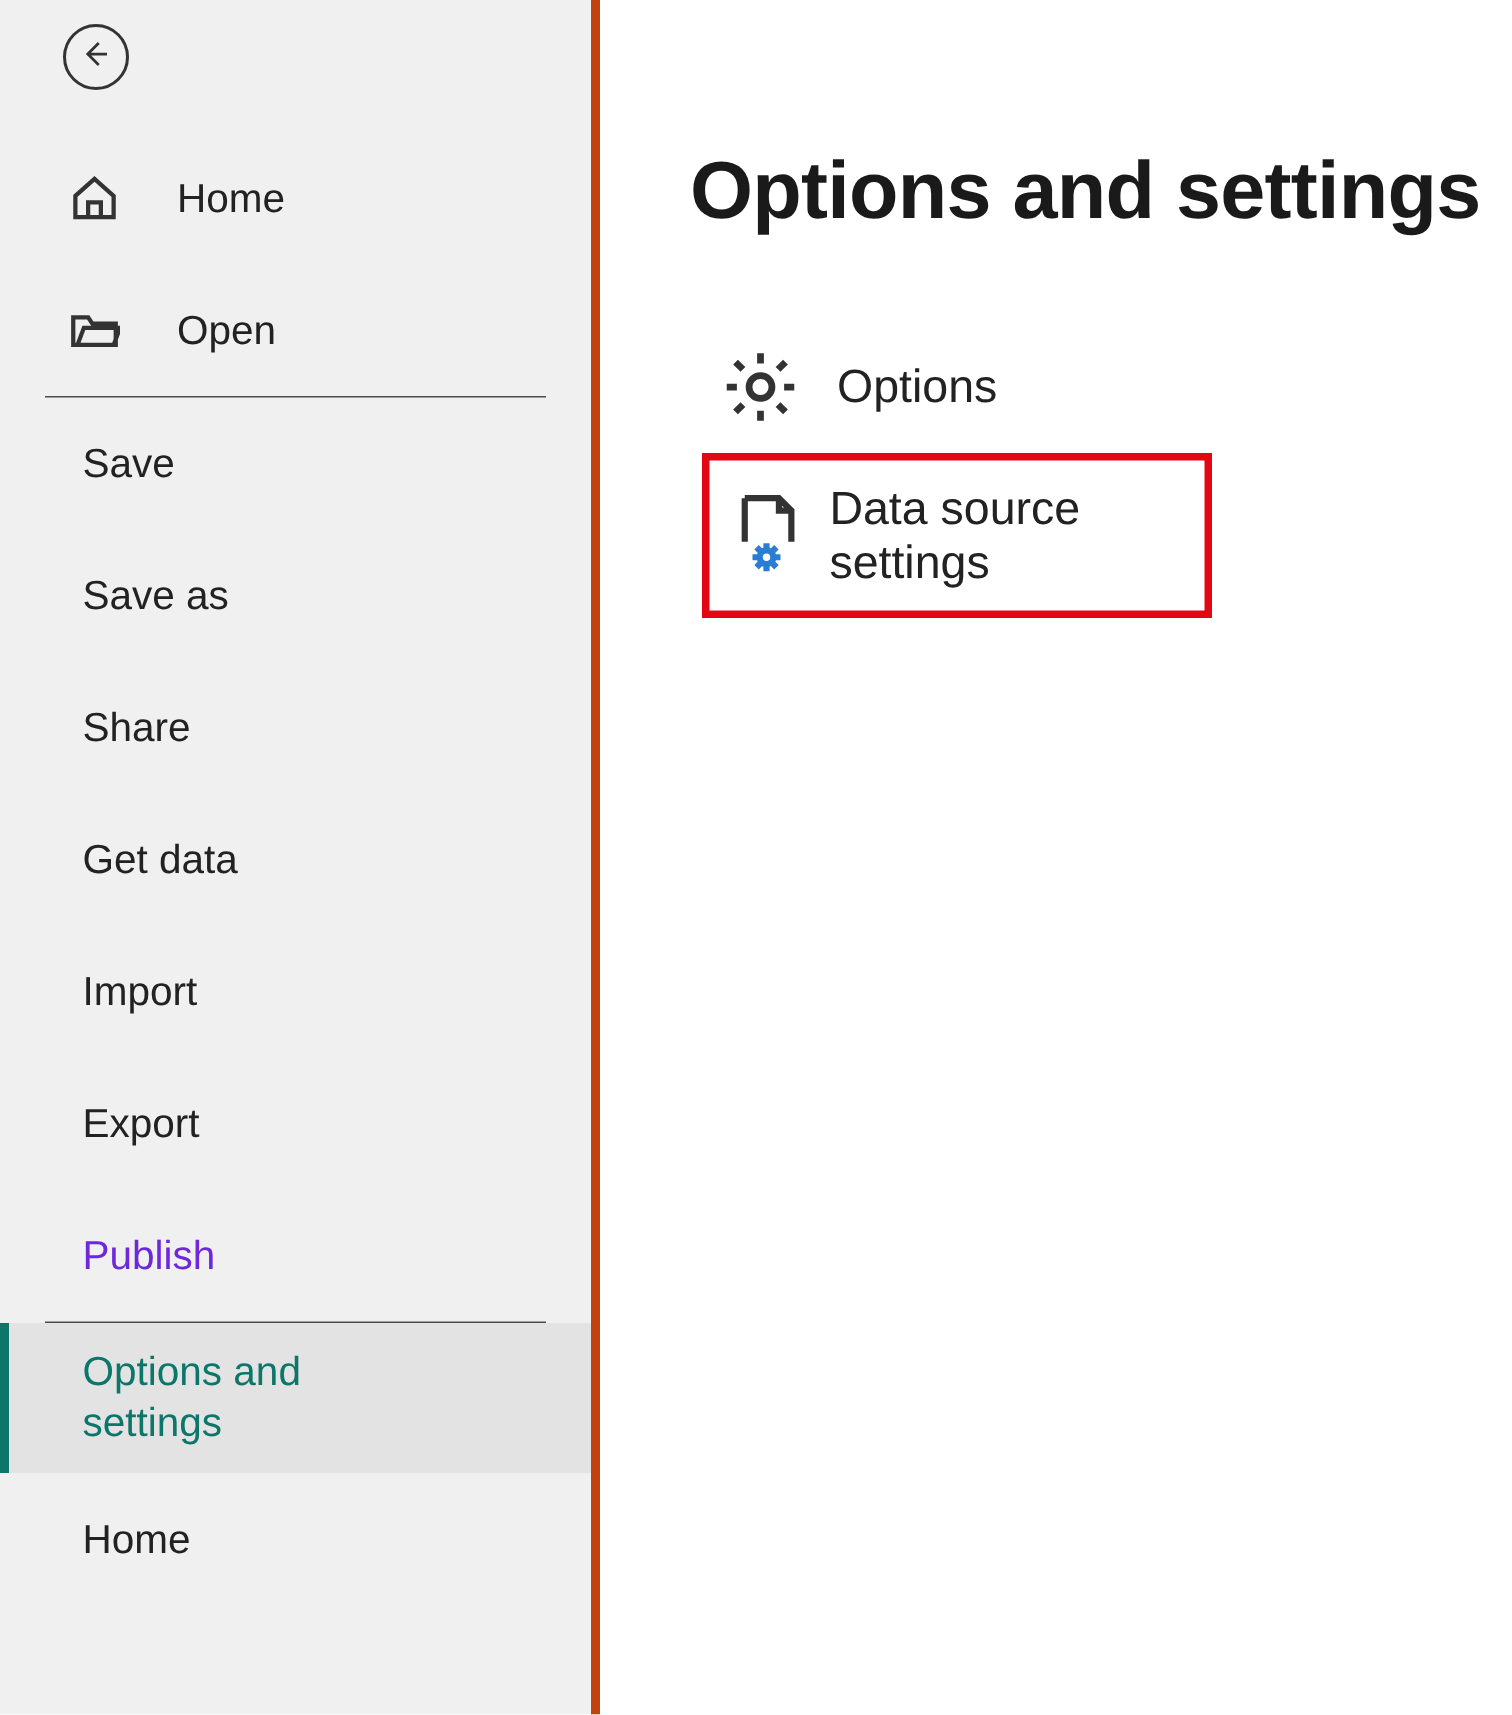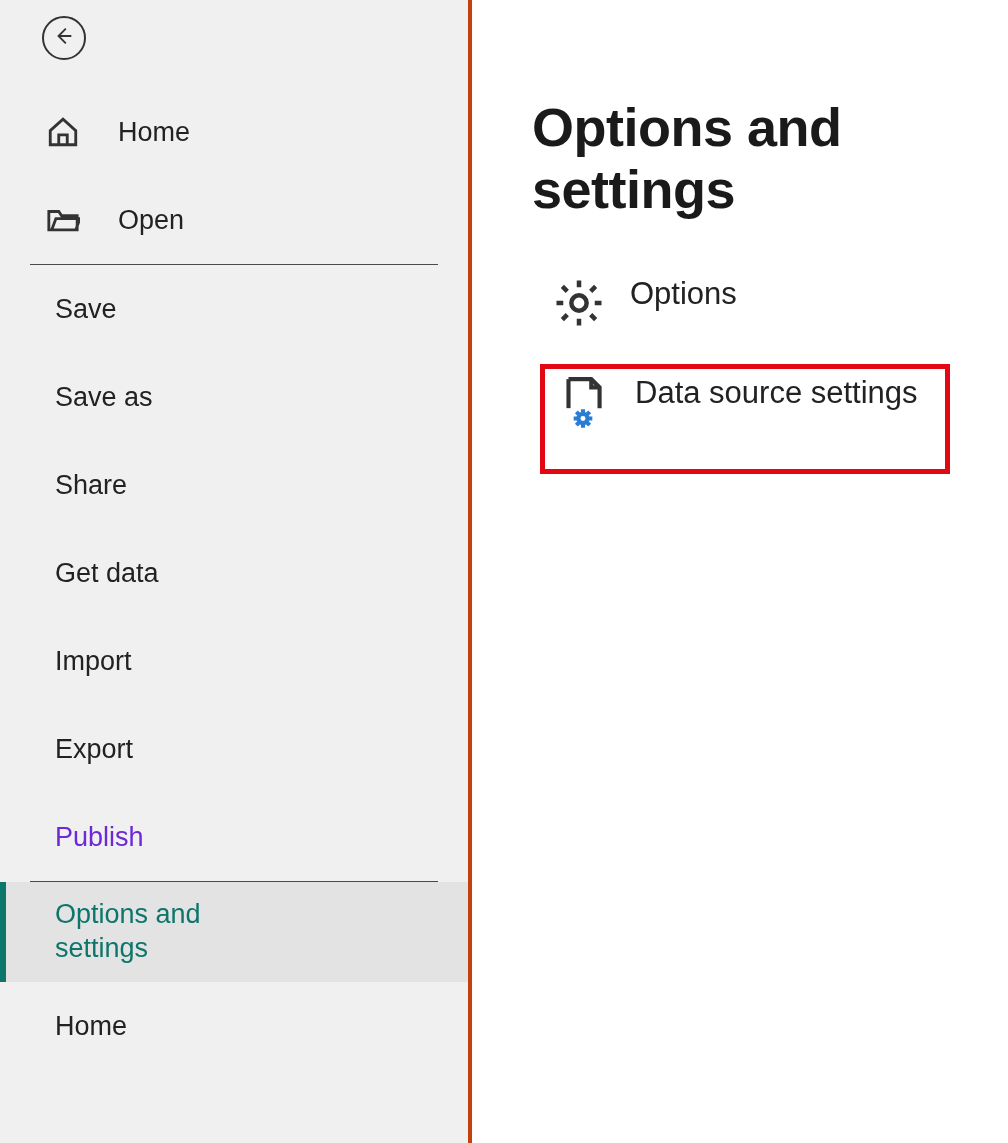--- a/index.html
+++ b/index.html
@@ -1,21 +1,21 @@
 <!DOCTYPE html>
 <html><head>
   <meta charset="utf-8">
   <style>
     * { box-sizing: border-box; margin: 0; padding: 0; }
     html, body { width: 1008px; height: 1143px; font-family: "Segoe UI", Arial, sans-serif; background: #fff; overflow: hidden; }
     .layout { display: flex; height: 100%; }
     .sidebar {
-      width: 472px;
+      width: 400px;
       background: #f0f0f0;
-      border-right: 4px solid #c2410c;
+      border-right: 6px solid #c2410c;
       padding-top: 12px;
       position: relative;
     }
     .back-btn {
       width: 44px; height: 44px;
       border: 2px solid #333;
       border-radius: 50%;
       margin-left: 42px;
       margin-top: 4px;
       margin-bottom: 28px;
@@ -64,37 +64,37 @@
     }
     .page-title {
       font-size: 54px;
       font-weight: 600;
       color: #1a1a1a;
       letter-spacing: -0.5px;
       margin-bottom: 56px;
     }
     .option-row {
       display: flex;
-      align-items: flex-start;
+      align-items: center;
       height: 88px;
       padding-left: 20px;
       cursor: pointer;
       font-size: 31px;
       color: #222;
     }
     .option-row .opt-icon {
       width: 78px;
       display: flex;
       justify-content: flex-start;
     }
     .highlight-box {
       border: 5px solid #e30613;
       padding: 6px 4px 6px 4px;
       margin-left: 8px;
-      width: 410px;
+      width: 340px;
     }
     svg { stroke: #333; fill: none; stroke-width: 2; }
   </style>
 </head>
 <body>
 
 <div class="layout">
 
   <nav class="sidebar">
     <div class="back-btn">

